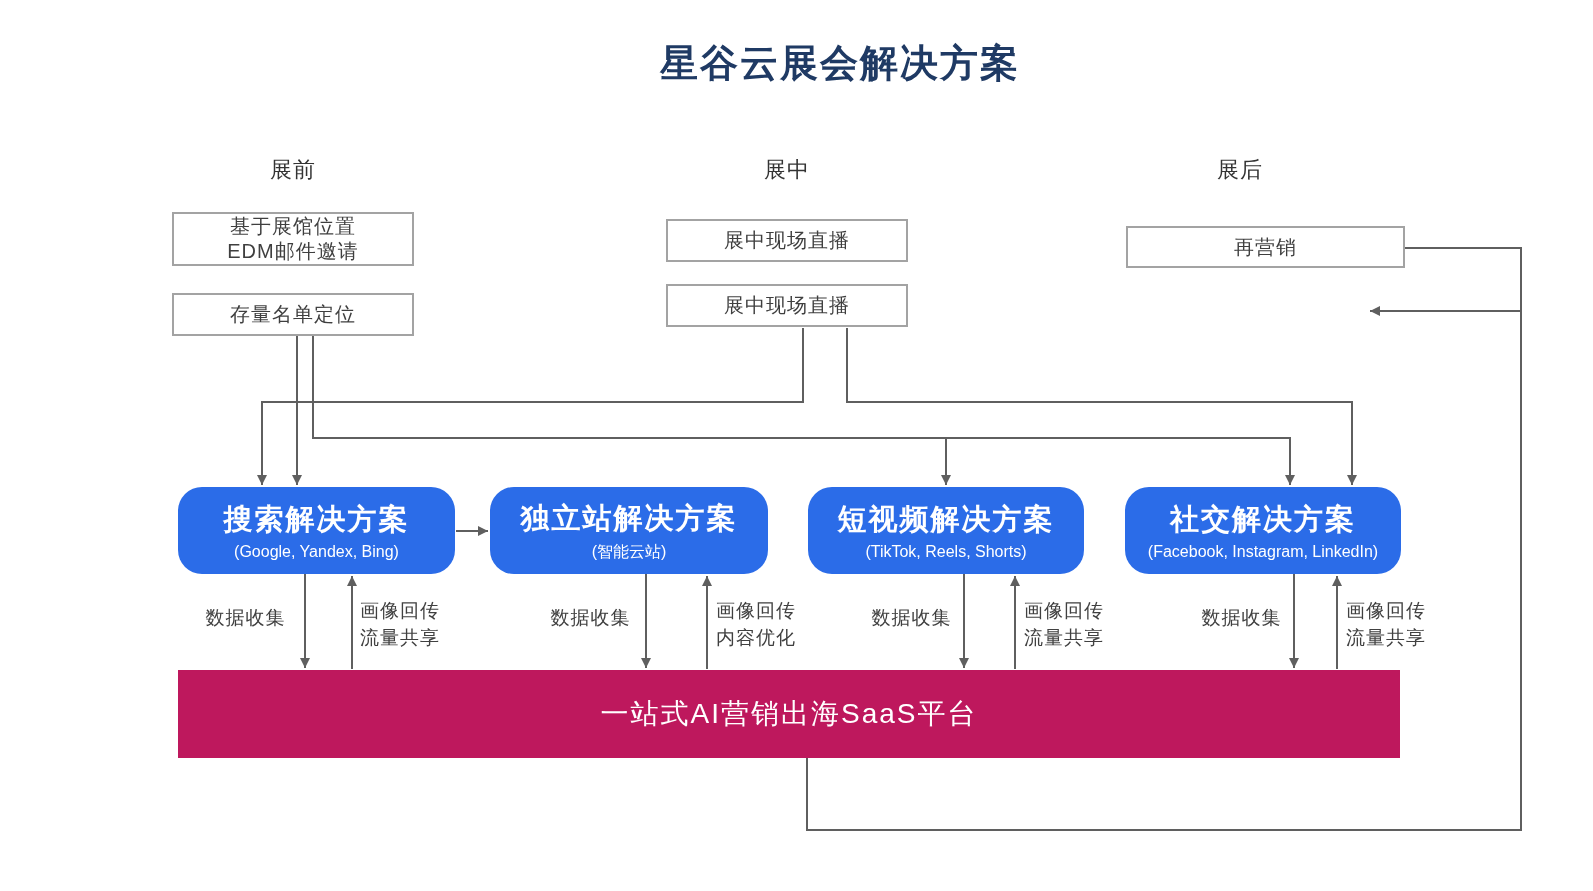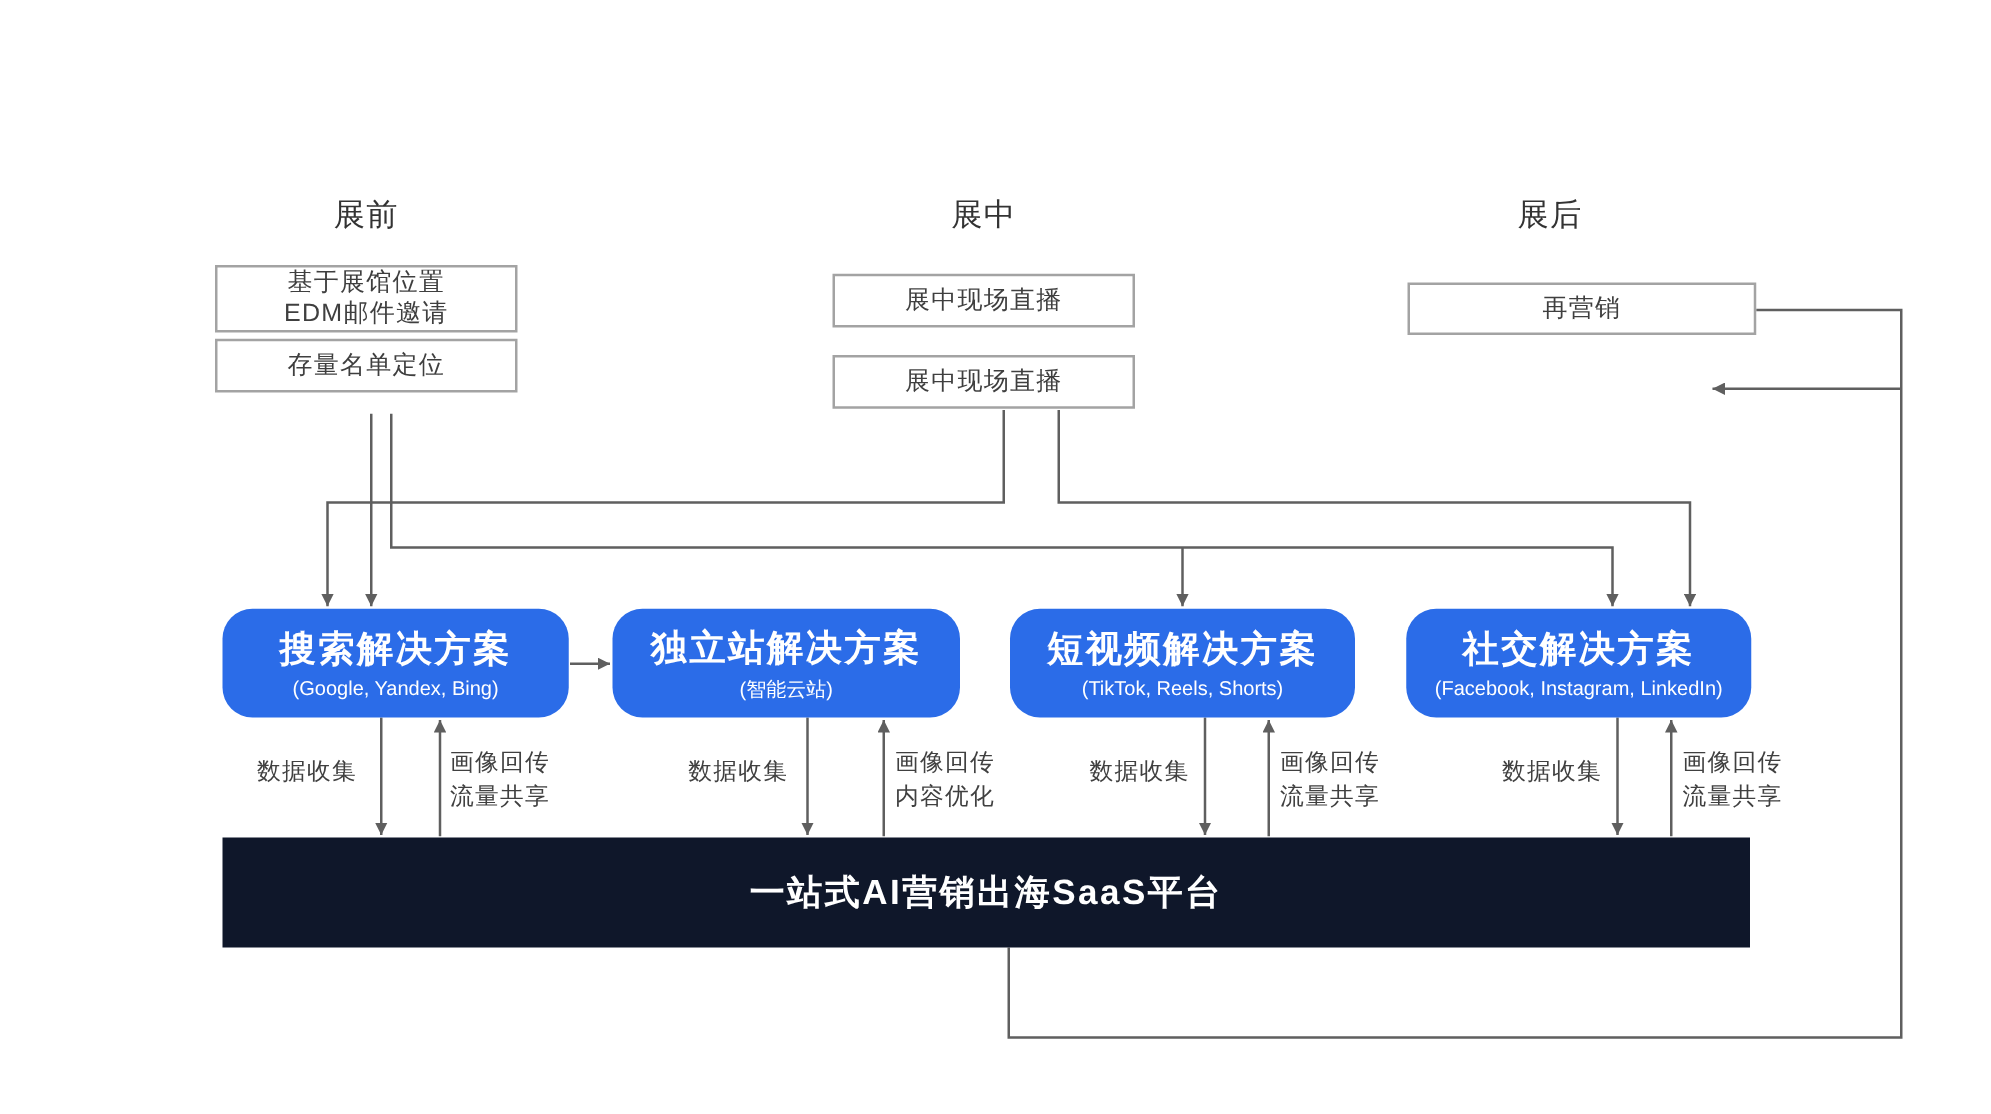--- a/index.html
+++ b/index.html
@@ -6,37 +6,37 @@
   .canvas{
     position:relative;width:1593px;height:891px;background:#ffffff;overflow:hidden;
     font-family:"Liberation Sans","DejaVu Sans",sans-serif;
   }
   .abs{position:absolute;}
   .page-title{
     left:340px;top:38px;width:1000px;text-align:center;
     font-size:38px;font-weight:700;color:#1f3a64;letter-spacing:2px;
   }
   .phase-header{
-    width:160px;text-align:center;font-size:25px;color:#333333;letter-spacing:1px;
+    width:160px;text-align:center;font-size:22px;color:#333333;letter-spacing:1px;
   }
   .wbox{
     background:#ffffff;border:2px solid #a3a3a3;color:#3f3f3f;
     display:flex;flex-direction:column;align-items:center;justify-content:center;
     font-size:20px;text-align:center;line-height:1.25;letter-spacing:1px;box-sizing:border-box;
   }
   .bluebox{
     background:#2b6ce8;color:#ffffff;
     display:flex;flex-direction:column;align-items:center;justify-content:center;
     text-align:center;box-sizing:border-box;border-radius:24px;
   }
   .bluebox .t{font-size:29px;font-weight:600;letter-spacing:2px;}
   .bluebox .s{font-size:16px;margin-top:3px;letter-spacing:0px;}
   .platform{
-    background:#0f172a;color:#ffffff;display:flex;align-items:center;justify-content:center;
-    font-size:28px;font-weight:700;letter-spacing:2px;box-sizing:border-box;
+    background:#be185d;color:#ffffff;display:flex;align-items:center;justify-content:center;
+    font-size:28px;font-weight:400;letter-spacing:2px;box-sizing:border-box;
   }
   .flowlabel{
     color:#404040;font-size:19px;line-height:1.4;letter-spacing:1px;white-space:nowrap;
   }
   svg.wires{position:absolute;left:0;top:0;pointer-events:none;}
   svg.wires path{stroke:#5f5f5f;stroke-width:2;fill:none;}
 </style>
 </head>
 <body>
 
@@ -67,30 +67,31 @@
 
     <path d="M352,669 L352,576" marker-end="url(#arw)"></path>
     <path d="M707,669 L707,576" marker-end="url(#arw)"></path>
     <path d="M1015,669 L1015,576" marker-end="url(#arw)"></path>
     <path d="M1337,669 L1337,576" marker-end="url(#arw)"></path>
 
     <path d="M807,758 L807,830 L1521,830 L1521,248 L1370,248" marker-end="url(#arw)"></path>
     <path d="M1521,311 L1370,311" marker-end="url(#arw)"></path>
   </svg>
 
+  <div class="abs page-title">星谷云展会解决方案</div>
 
   <div class="abs phase-header" style="left:213px;top:155px;">展前</div>
   <div class="abs phase-header" style="left:707px;top:155px;">展中</div>
   <div class="abs phase-header" style="left:1160px;top:155px;">展后</div>
 
   <div class="abs wbox" style="left:172px;top:212px;width:242px;height:54px;">
     <span>基于展馆位置</span>
     <span>EDM邮件邀请</span>
   </div>
-  <div class="abs wbox" style="left:172px;top:271px;width:242px;height:43px;">
+  <div class="abs wbox" style="left:172px;top:293px;width:242px;height:43px;">
     <span>存量名单定位</span>
   </div>
 
   <div class="abs wbox" style="left:666px;top:219px;width:242px;height:43px;">
     <span>展中现场直播</span>
   </div>
   <div class="abs wbox" style="left:666px;top:284px;width:242px;height:43px;">
     <span>展中现场直播</span>
   </div>
 

